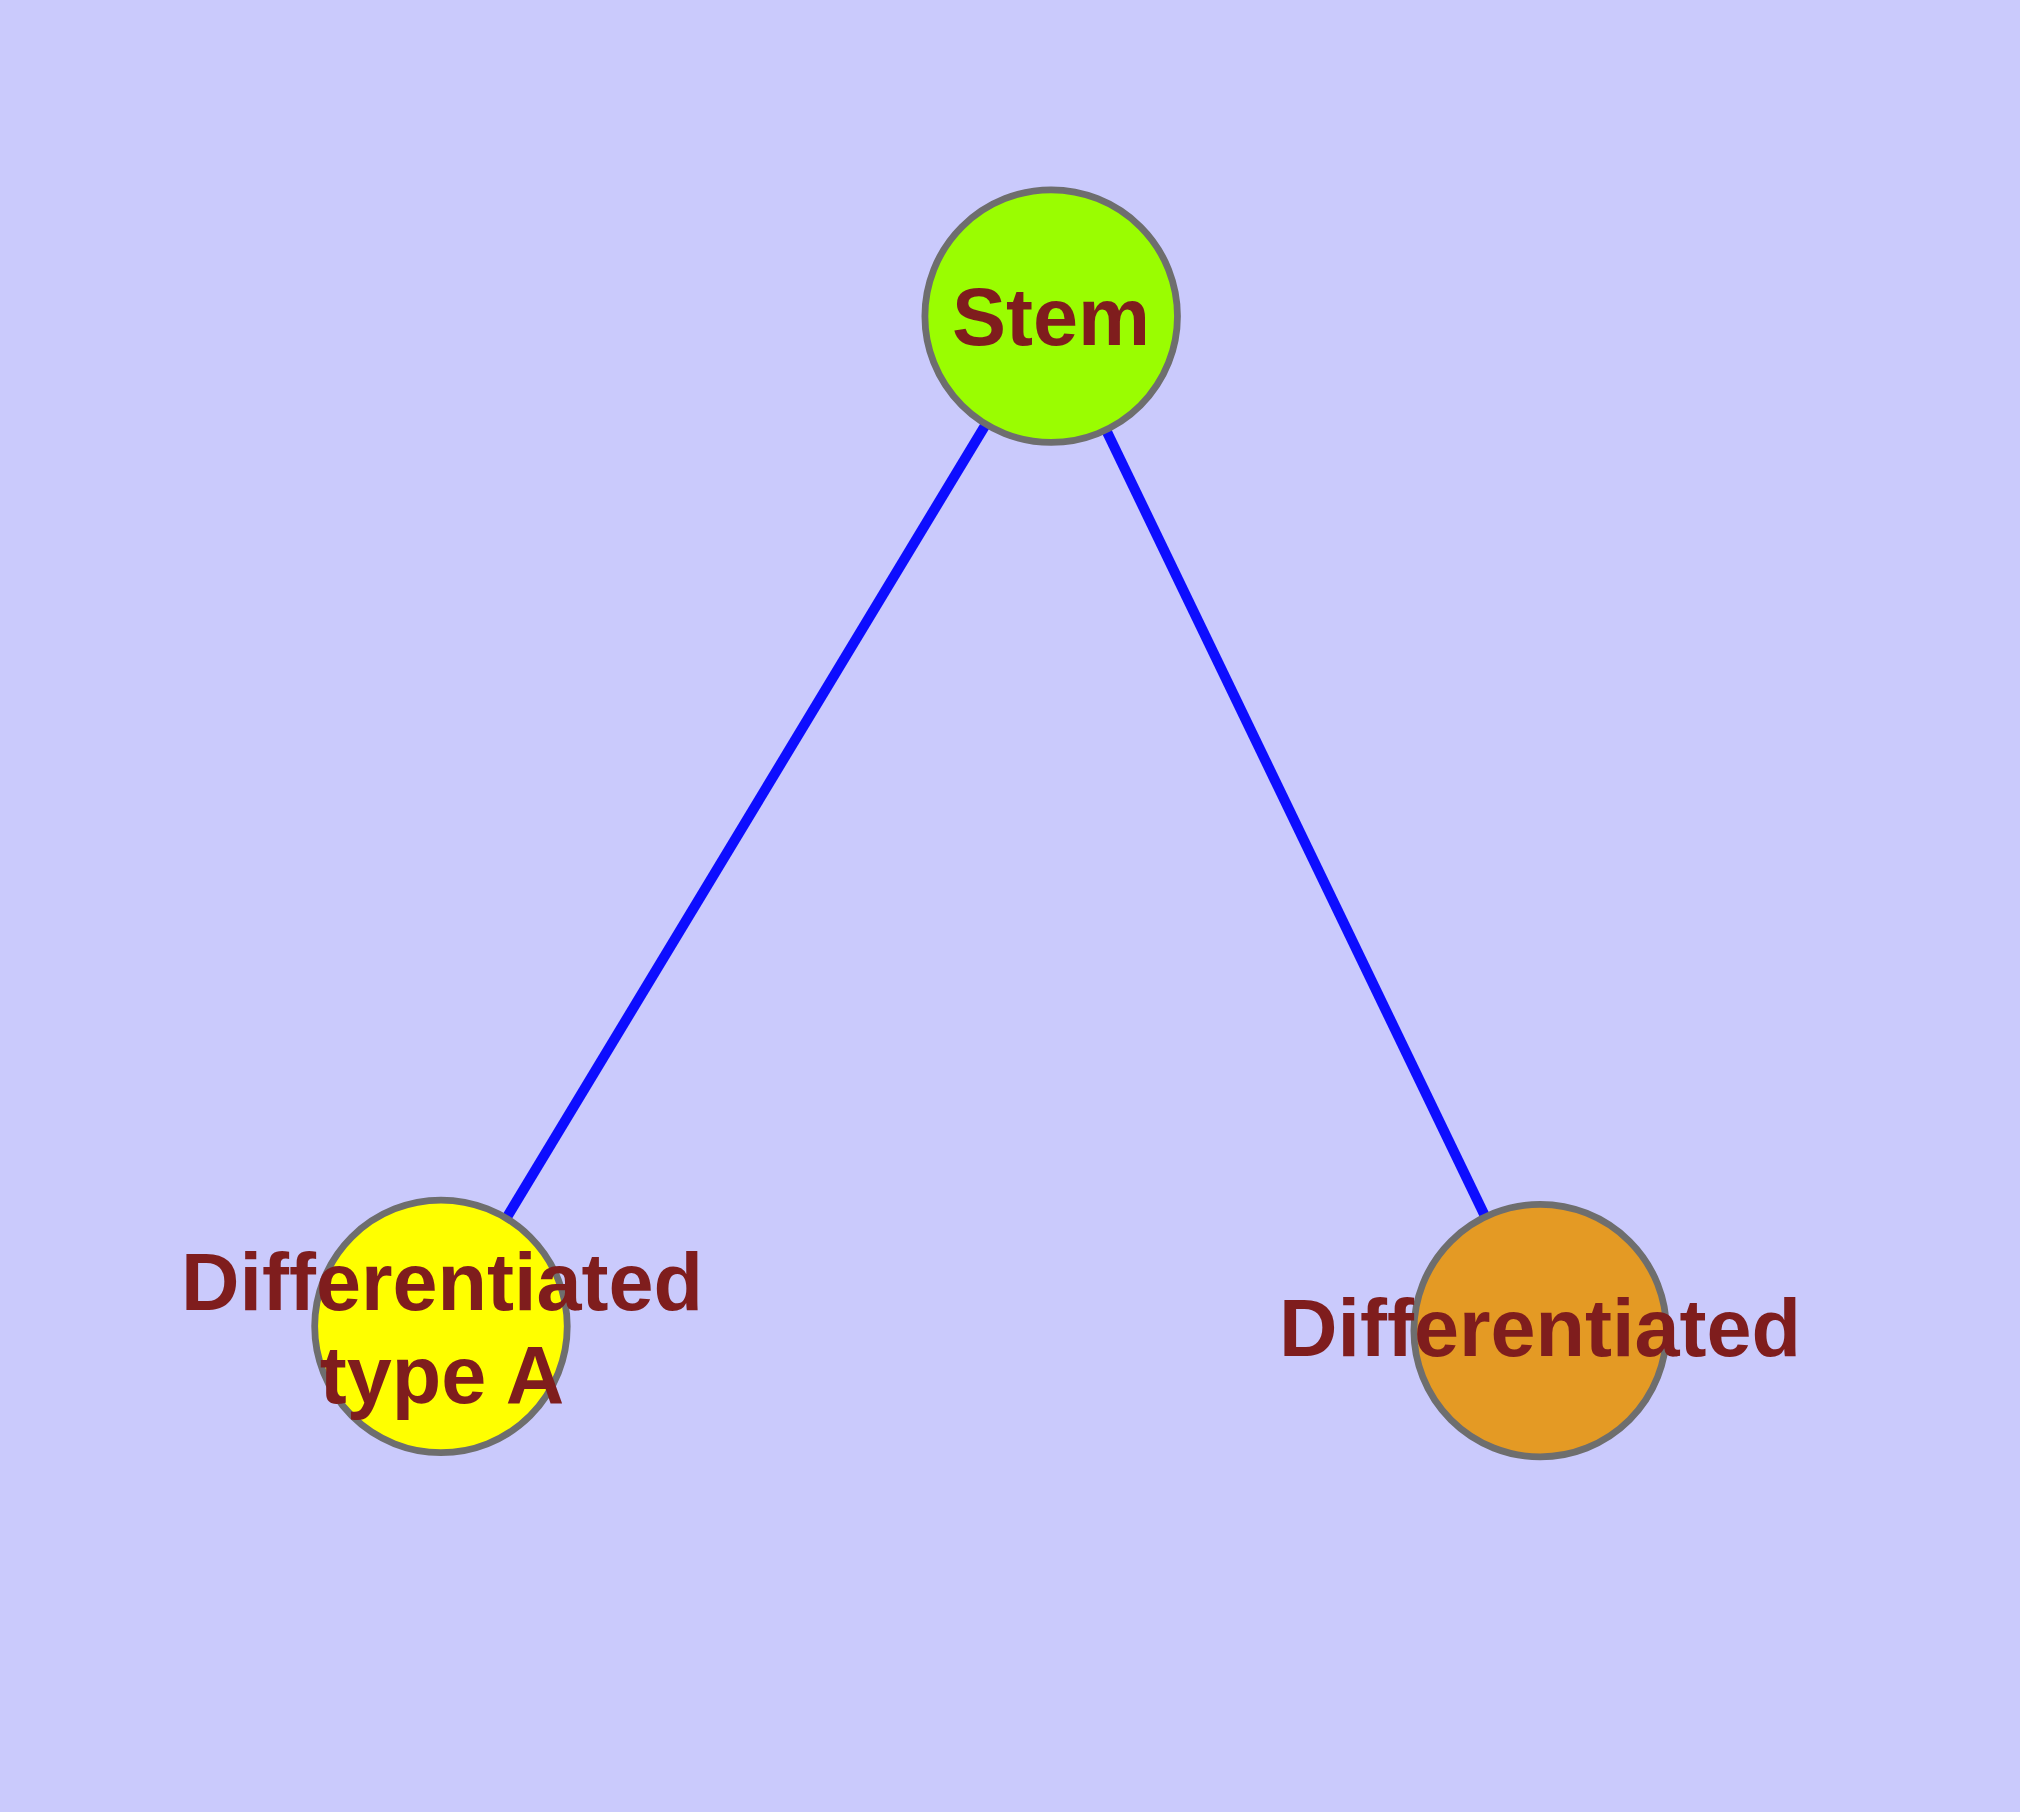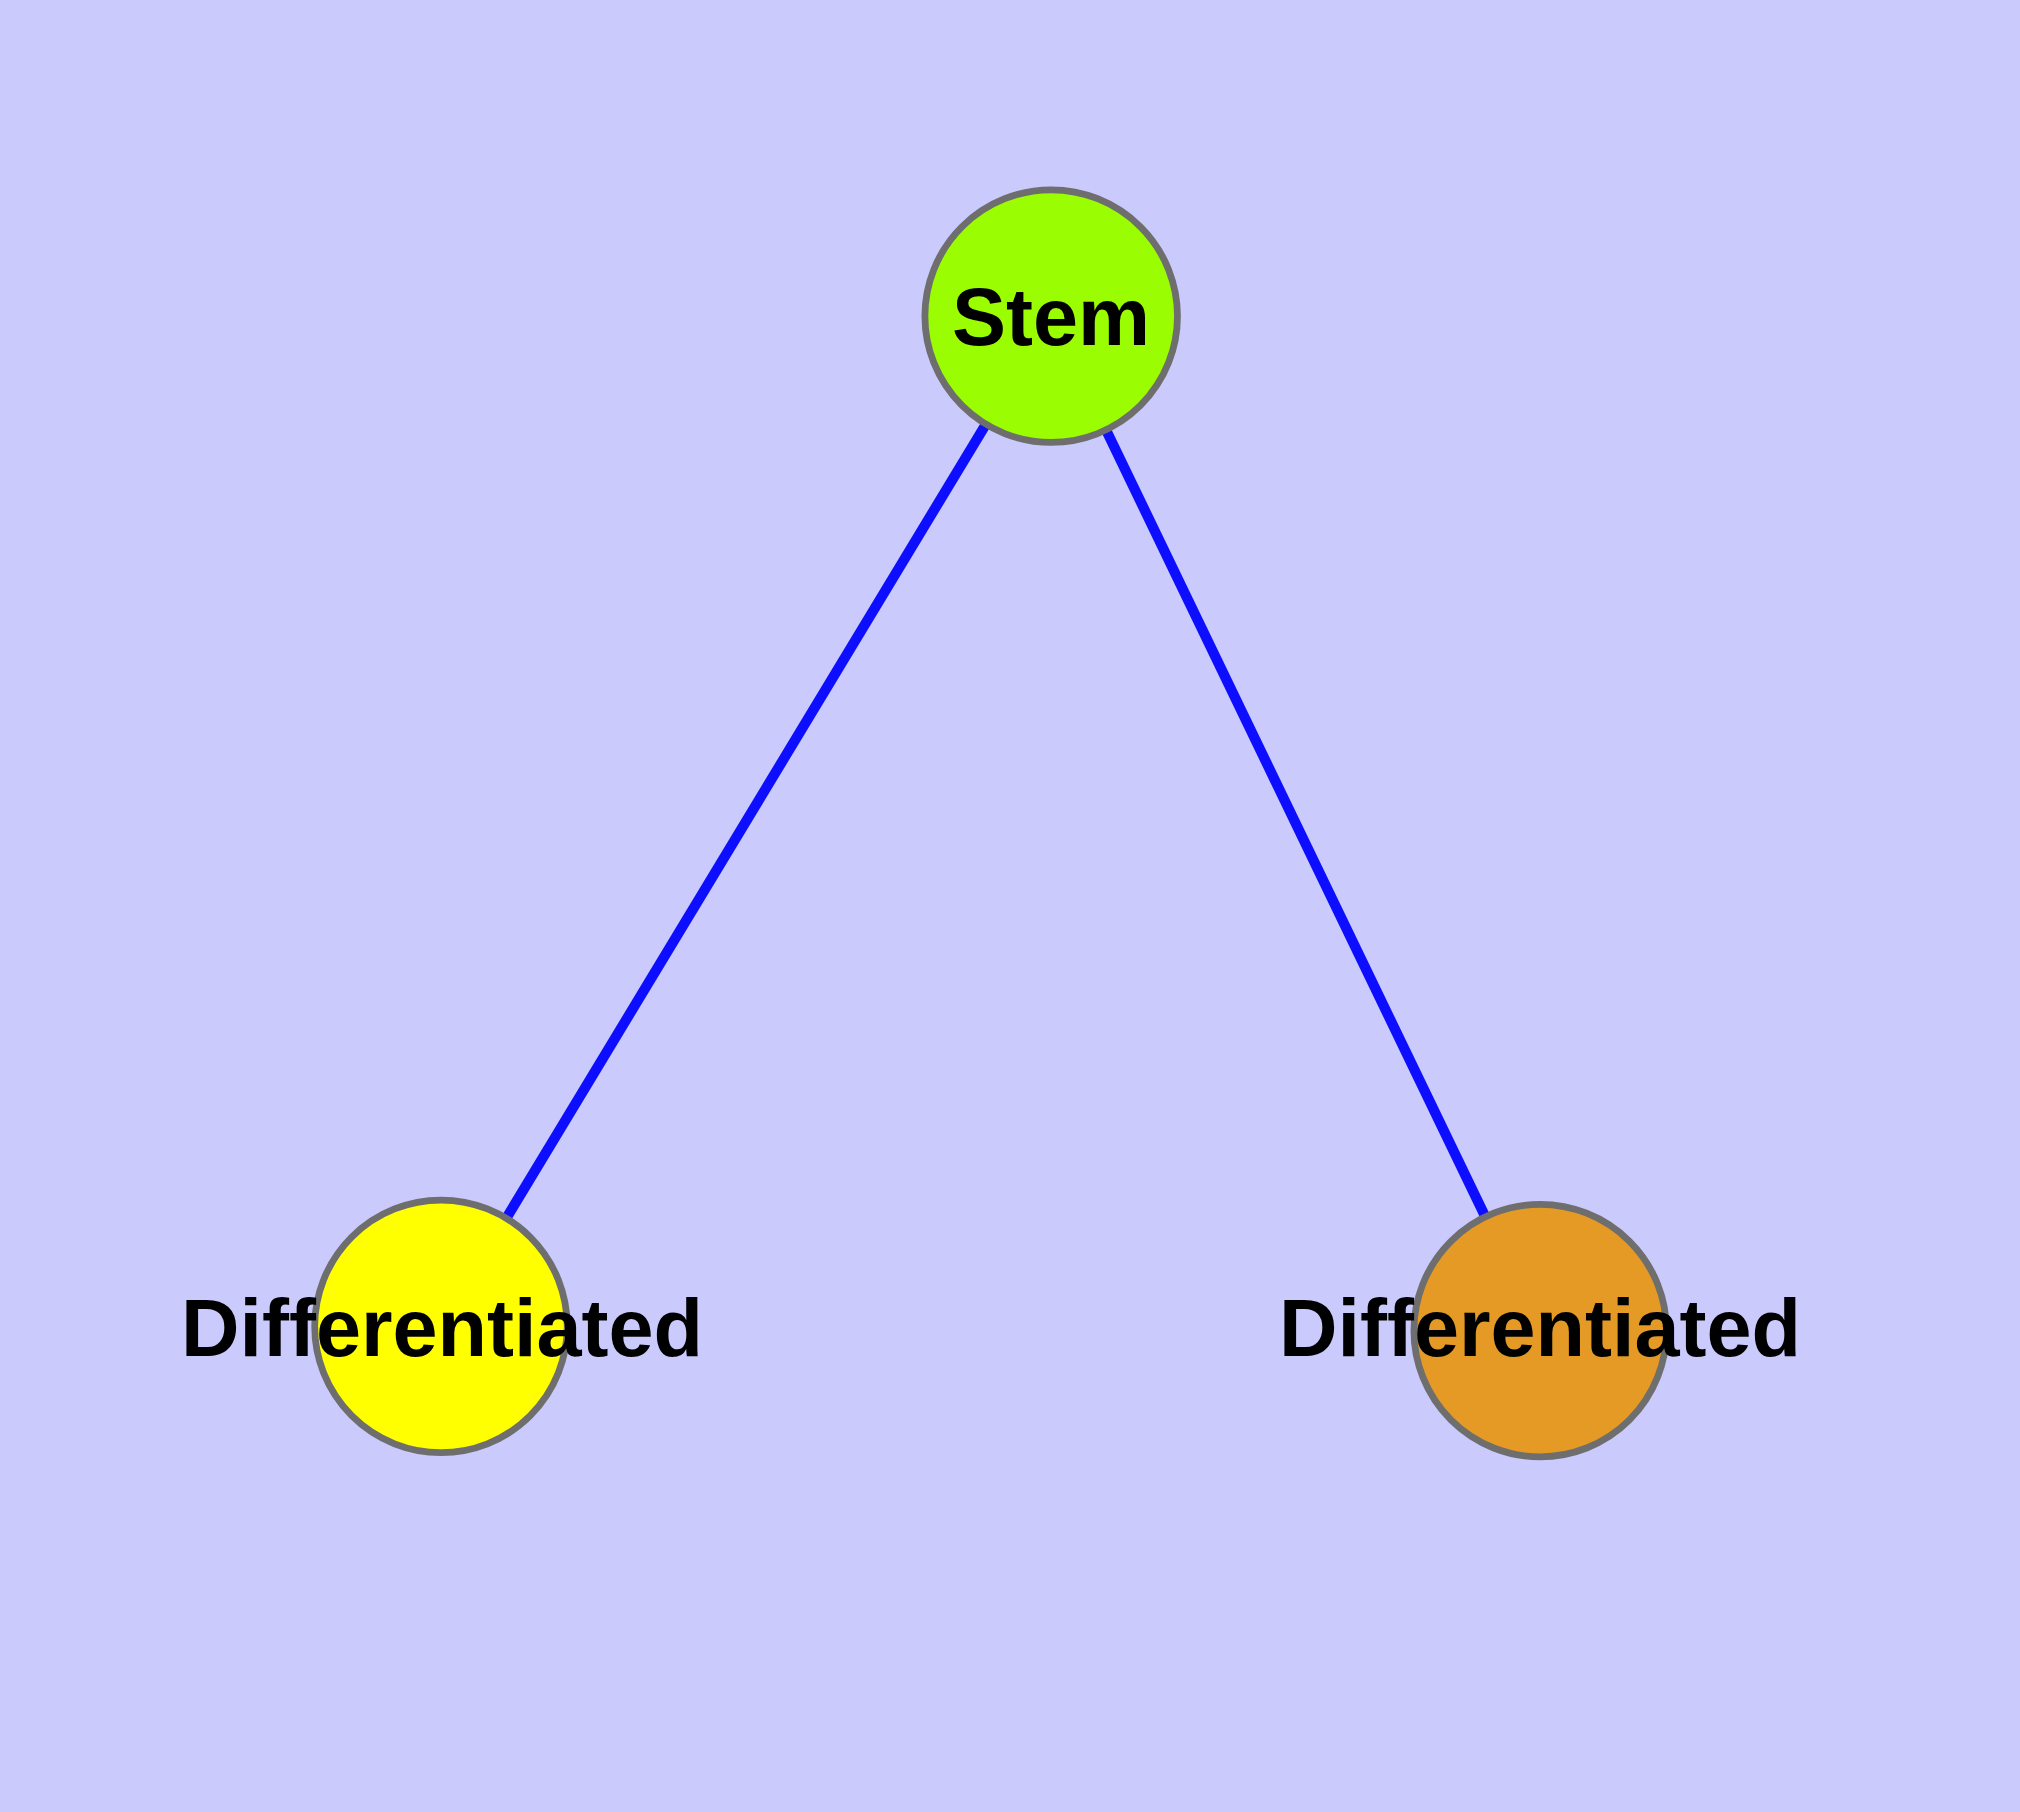--- a/index.html
+++ b/index.html
@@ -31,21 +31,21 @@
   .node {
     stroke: #6E6E6E;
     stroke-width: 8px;
   }
   .node-label {
     position: absolute;
     transform: translate(-50%, -50%);
     font-weight: bold;
     font-size: 81px;
     line-height: 1.15;
-    color: #000000;
+    color: #7f1d1d;
     text-align: center;
     white-space: nowrap;
   }
 </style>
 </head>
 <body>
 
 <div class="canvas">
 
   <svg class="graph-svg" viewBox="0 0 2384 2138">
@@ -54,20 +54,21 @@
 
     <circle class="node" cx="1240" cy="373" r="149" fill="#9AFD01"></circle>
     <circle class="node" cx="520" cy="1565" r="149" fill="#FFFF00"></circle>
     <circle class="node" cx="1817" cy="1570" r="149" fill="#E49A24"></circle>
   </svg>
 
   <div class="node-label" style="left:1051px; top:318px;">Stem</div>
 
   <div class="node-label" style="left:442px; top:1329px;">
     <div>Differentiated</div>
+    <div>type A</div>
   </div>
 
   <div class="node-label" style="left:1540px; top:1329px;">
     <div>Differentiated</div>
   </div>
 
 </div>
 
 
 </body></html>

